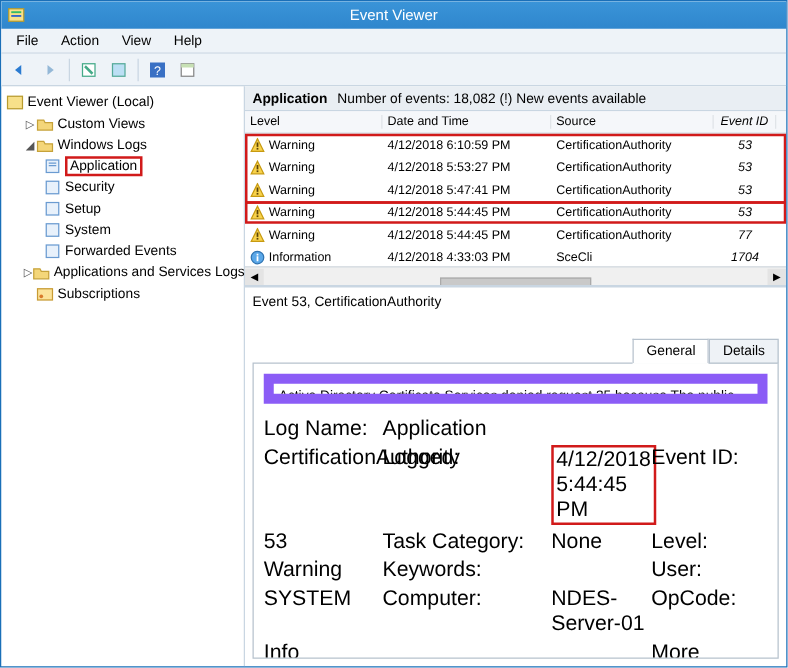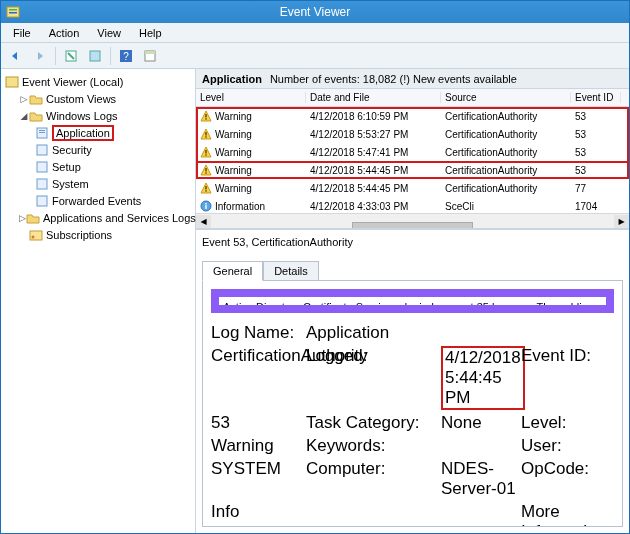--- a/index.html
+++ b/index.html
@@ -137,21 +137,21 @@
     border-right: 1px solid #e0e4e8;
   }
   .list-row > div {
     padding: 0 4px;
     overflow: hidden;
     white-space: nowrap;
   }
   .col-level { width: 110px; display: flex; align-items: center; gap: 3px; }
   .col-date { width: 135px; }
   .col-source { width: 130px; }
-  .col-id { width: 50px; text-align: left; }
+  .col-id { width: 50px; text-align: center; font-style: italic; }
   .row-outline {
     position: absolute;
     border: 2px solid #d11a1a;
     left: 0;
     right: 0;
     height: 56px;
     pointer-events: none;
   }
   .row-outline.single {
     height: 18px;
@@ -172,24 +172,25 @@
   .sb-track { flex: 1; position: relative; }
   .sb-thumb { position: absolute; height: 11px; top: 1px; background: #c9c9c9; border: 1px solid #aaa; }
   .detail {
     flex: 1;
     border-top: 2px solid #c9d6e2;
     padding: 6px;
     overflow: hidden;
     display: flex;
     flex-direction: column;
   }
-  .detail-title { margin-bottom: 12px; }
+  .detail-title { margin-bottom: 22px; }
   .tabs {
     display: flex;
     gap: 0;
+    justify-content: flex-end;
   }
   .tab {
     padding: 3px 10px;
     border: 1px solid #b7c2cd;
     background: #eef2f6;
     font-size: 11px;
     position: relative;
     top: 1px;
   }
   .tab.active {
@@ -377,21 +378,21 @@
 
   <div class="right">
     <div class="panel-header">
       <span class="ph-title">Application</span>
       <span>Number of events: 18,082 (!) New events available</span>
     </div>
 
     <div class="list">
       <div class="list-head">
         <div class="col-level">Level</div>
-        <div class="col-date">Date and File</div>
+        <div class="col-date">Date and Time</div>
         <div class="col-source">Source</div>
         <div class="col-id">Event ID</div>
       </div>
       <div id="rows">
           <div class="list-row">
             <div class="col-level">
               <span>
                 <svg width="12" height="12">
                   <path d="M6 1 L11 11 L1 11 Z" fill="#f8d24b" stroke="#c79a11"></path>
                   <rect x="5.3" y="4" width="1.4" height="3.5" fill="#5a4305"></rect>

